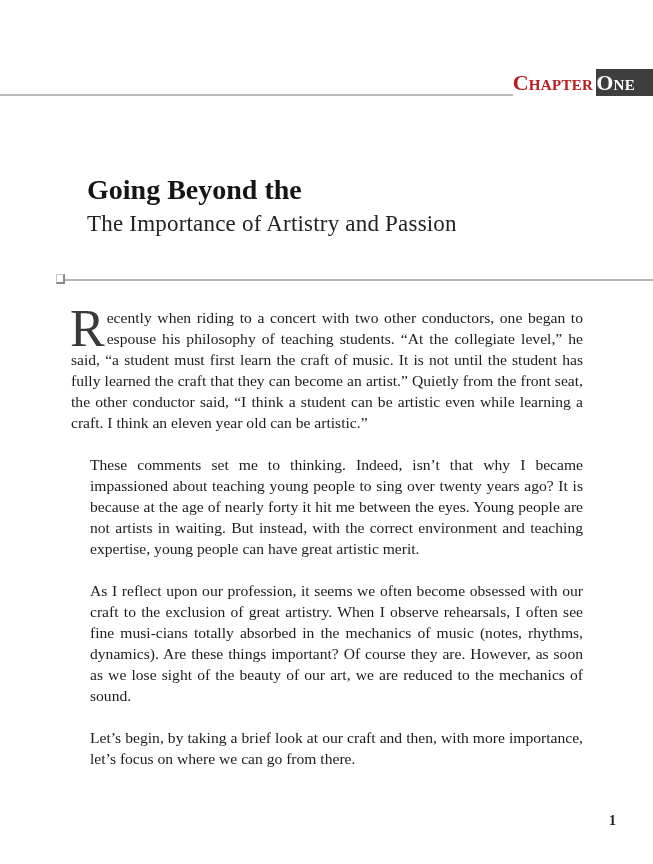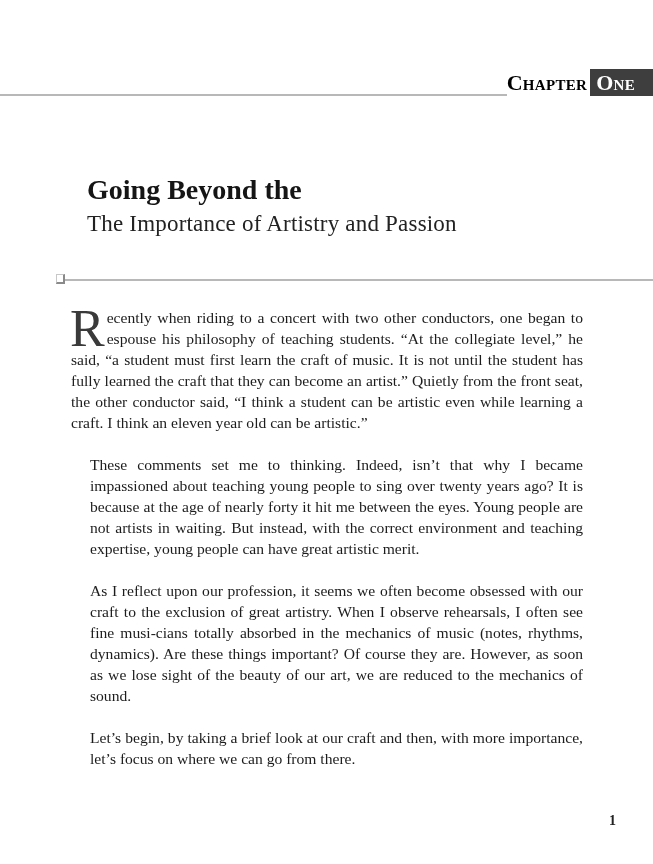--- a/index.html
+++ b/index.html
@@ -28,36 +28,36 @@
     top: 69px;
     right: 0;
     height: 27px;
     display: flex;
     align-items: flex-end;
   }
   .chapter-word {
     font-family: "Liberation Serif", "DejaVu Serif", serif;
     font-weight: bold;
     font-size: 22px;
-    color: #000000;
+    color: #b91c1c;
     font-variant: small-caps;
     letter-spacing: 0.3px;
     line-height: 27px;
     padding-right: 3px;
     background: #fff;
   }
   .chapter-num {
     background: #3e3e3e;
     color: #ffffff;
     font-weight: bold;
     font-size: 22px;
     font-variant: small-caps;
     line-height: 27px;
     height: 27px;
-    padding: 0 18px 0 6px;
+    padding: 0 18px 0 0;
     letter-spacing: 0.3px;
   }
   .title-block {
     position: absolute;
     left: 87px;
     top: 172px;
   }
   .title-line {
     font-family: "Liberation Serif", "DejaVu Serif", serif;
     font-weight: bold;

